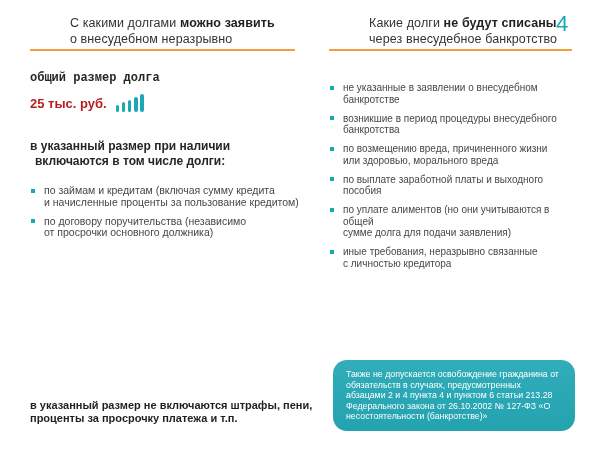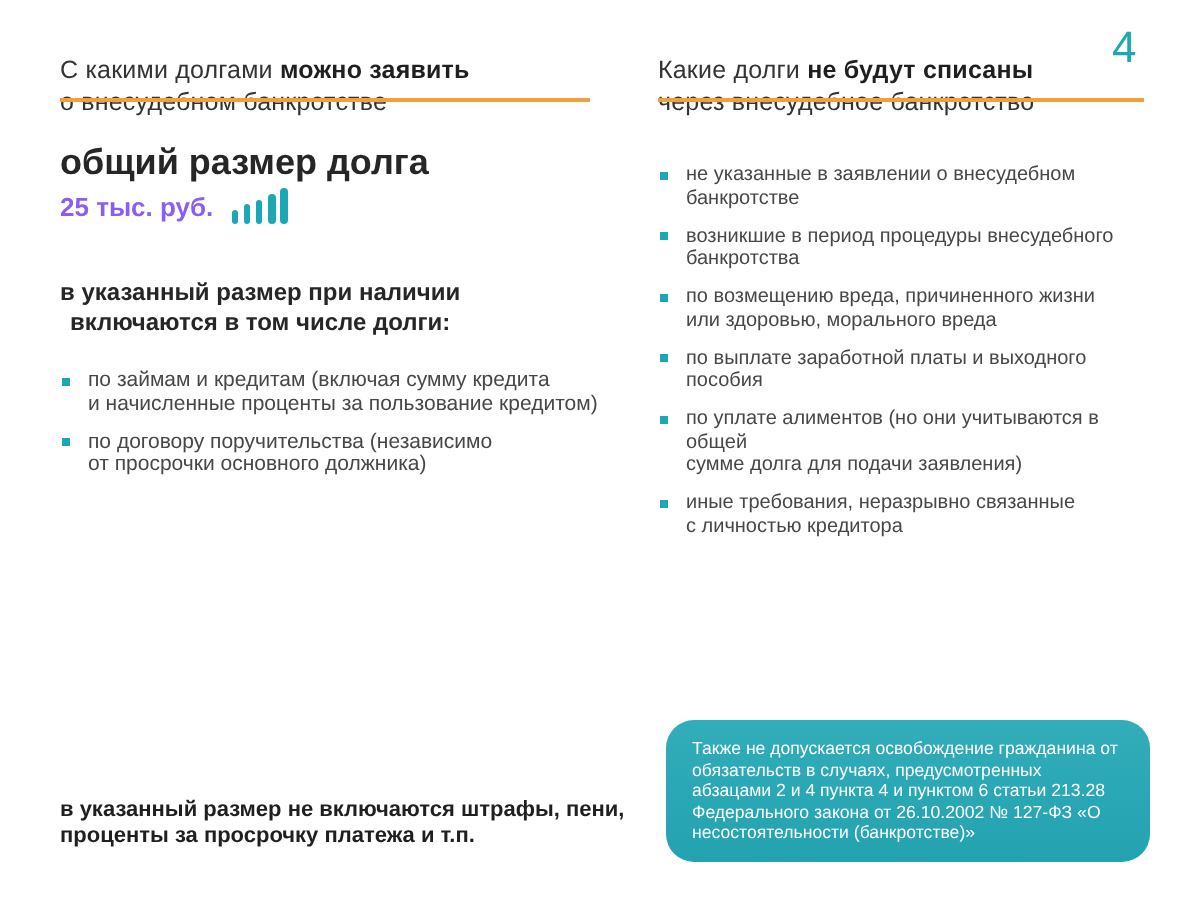--- a/index.html
+++ b/index.html
@@ -4,32 +4,32 @@
 <style>
   * { margin:0; padding:0; box-sizing:border-box; }
   html,body { width:600px; height:450px; }
   body {
     position:relative;
     background:#ffffff;
     font-family:"Liberation Sans","DejaVu Sans",sans-serif;
     color:#333333;
     overflow:hidden;
   }
-  .col-header { position:absolute; top:27px; font-size:12.5px; line-height:16px; color:#333; letter-spacing:.1px; }
+  .col-header { position:absolute; top:15px; font-size:12.5px; line-height:16px; color:#333; letter-spacing:.1px;margin-left:40px; }
   .col-header b { color:#1f1f1f; }
   .rule { position:absolute; top:49px; height:2px; background:#f0a13c; }
   .left-rule { left:30px; width:265px; }
   .right-rule { left:329px; width:243px; }
 
   .page-num { position:absolute; left:556px; top:11px; font-size:22px; font-weight:400; color:#1ba7b4; }
 
-  .l-subtitle { position:absolute; left:30px; top:71px; font-size:18px; font-weight:bold; color:#262626; }
+  .l-subtitle { position:absolute; left:30px; top:71px; font-size:12px; font-weight:bold; color:#262626;font-family:Liberation Mono, monospace; }
 
   .amount-row { position:absolute; left:30px; top:94px; display:flex; align-items:flex-end; }
-  .amount-min { font-size:13px; font-weight:bold; color:#8b5cf6; padding-bottom:3px; }
+  .amount-min { font-size:13px; font-weight:bold; color:#b91c1c; padding-bottom:3px; }
   .bars { display:flex; align-items:flex-end; gap:2.5px; margin:0 9px 2px 9px; height:18px; }
   .bar { width:3.6px; background:#1ba7b4; border-radius:2px; }
   .amount-max { font-size:26px; font-weight:bold; color:#1ba7b4; line-height:1; letter-spacing:.5px; }
 
   .l-intro { position:absolute; left:30px; top:139px; font-size:12px; font-weight:bold; line-height:15px; color:#262626; white-space:pre-line;text-align:center; }
 
   ul.bullets { list-style:none; }
   ul.bullets li { position:relative; padding-left:14px; white-space:pre-line; color:#474747; }
   ul.bullets li::before { content:""; position:absolute; left:1px; top:3.5px; width:4px; height:4px; background:#1ba7b4; }
 
@@ -49,21 +49,21 @@
     color:#ffffff;
     font-size:8.8px; line-height:10.6px;
   }
 </style>
 </head>
 <body>
 
 <div class="col-header" style="left:30px;">
   <span>С какими долгами</span>
   <b>можно заявить</b><br>
-  <span>о внесудебном банкротстве</span>
+  <span>о внесудебном неразрывно</span>
 </div>
 <div class="rule left-rule"></div>
 
 <div class="l-subtitle">общий размер долга</div>
 
 <div class="amount-row">
   <span class="amount-min">25 тыс. руб.</span>
   <span class="bars">
     <span class="bar" style="height:7px"></span>
     <span class="bar" style="height:10px"></span>

